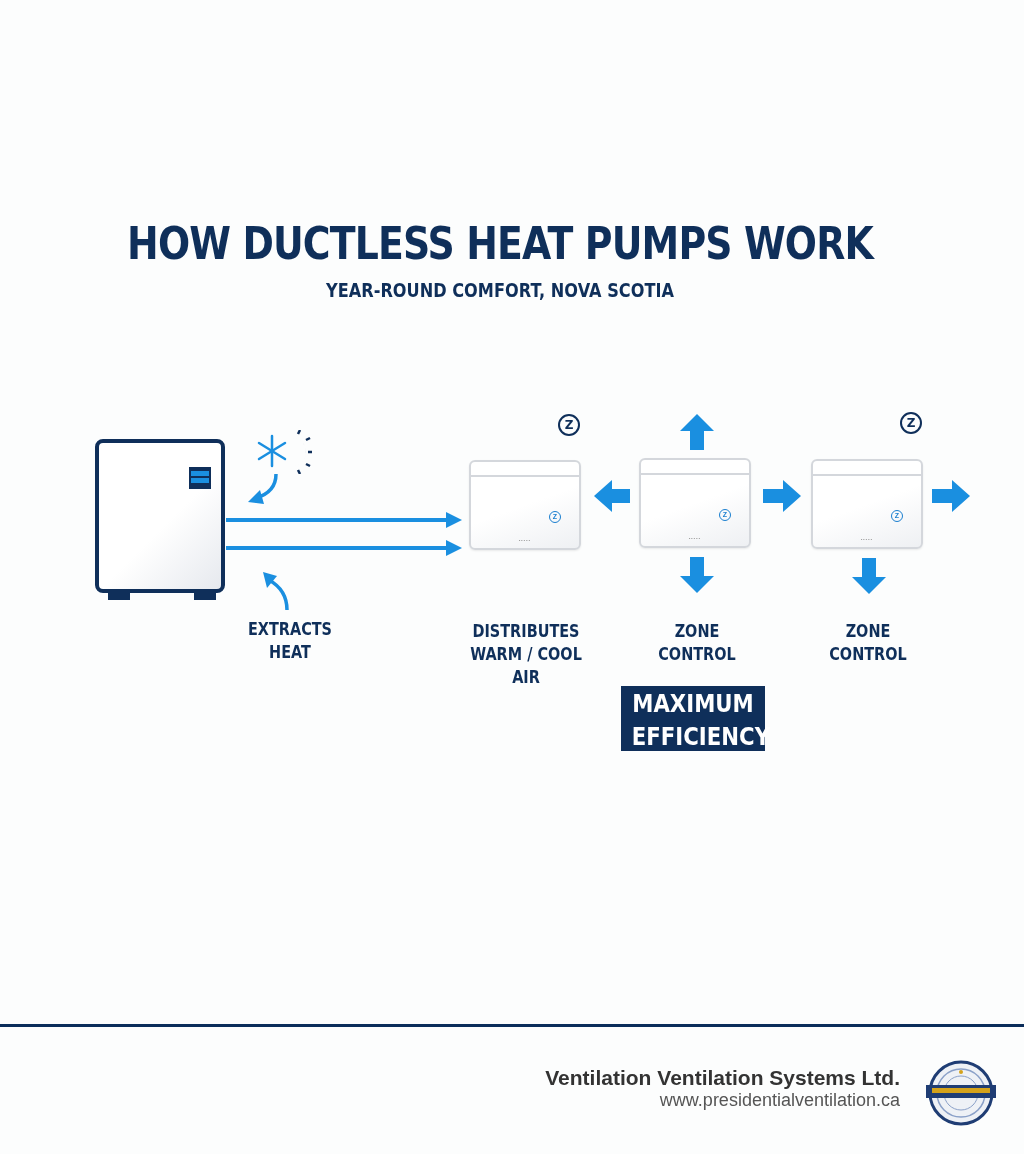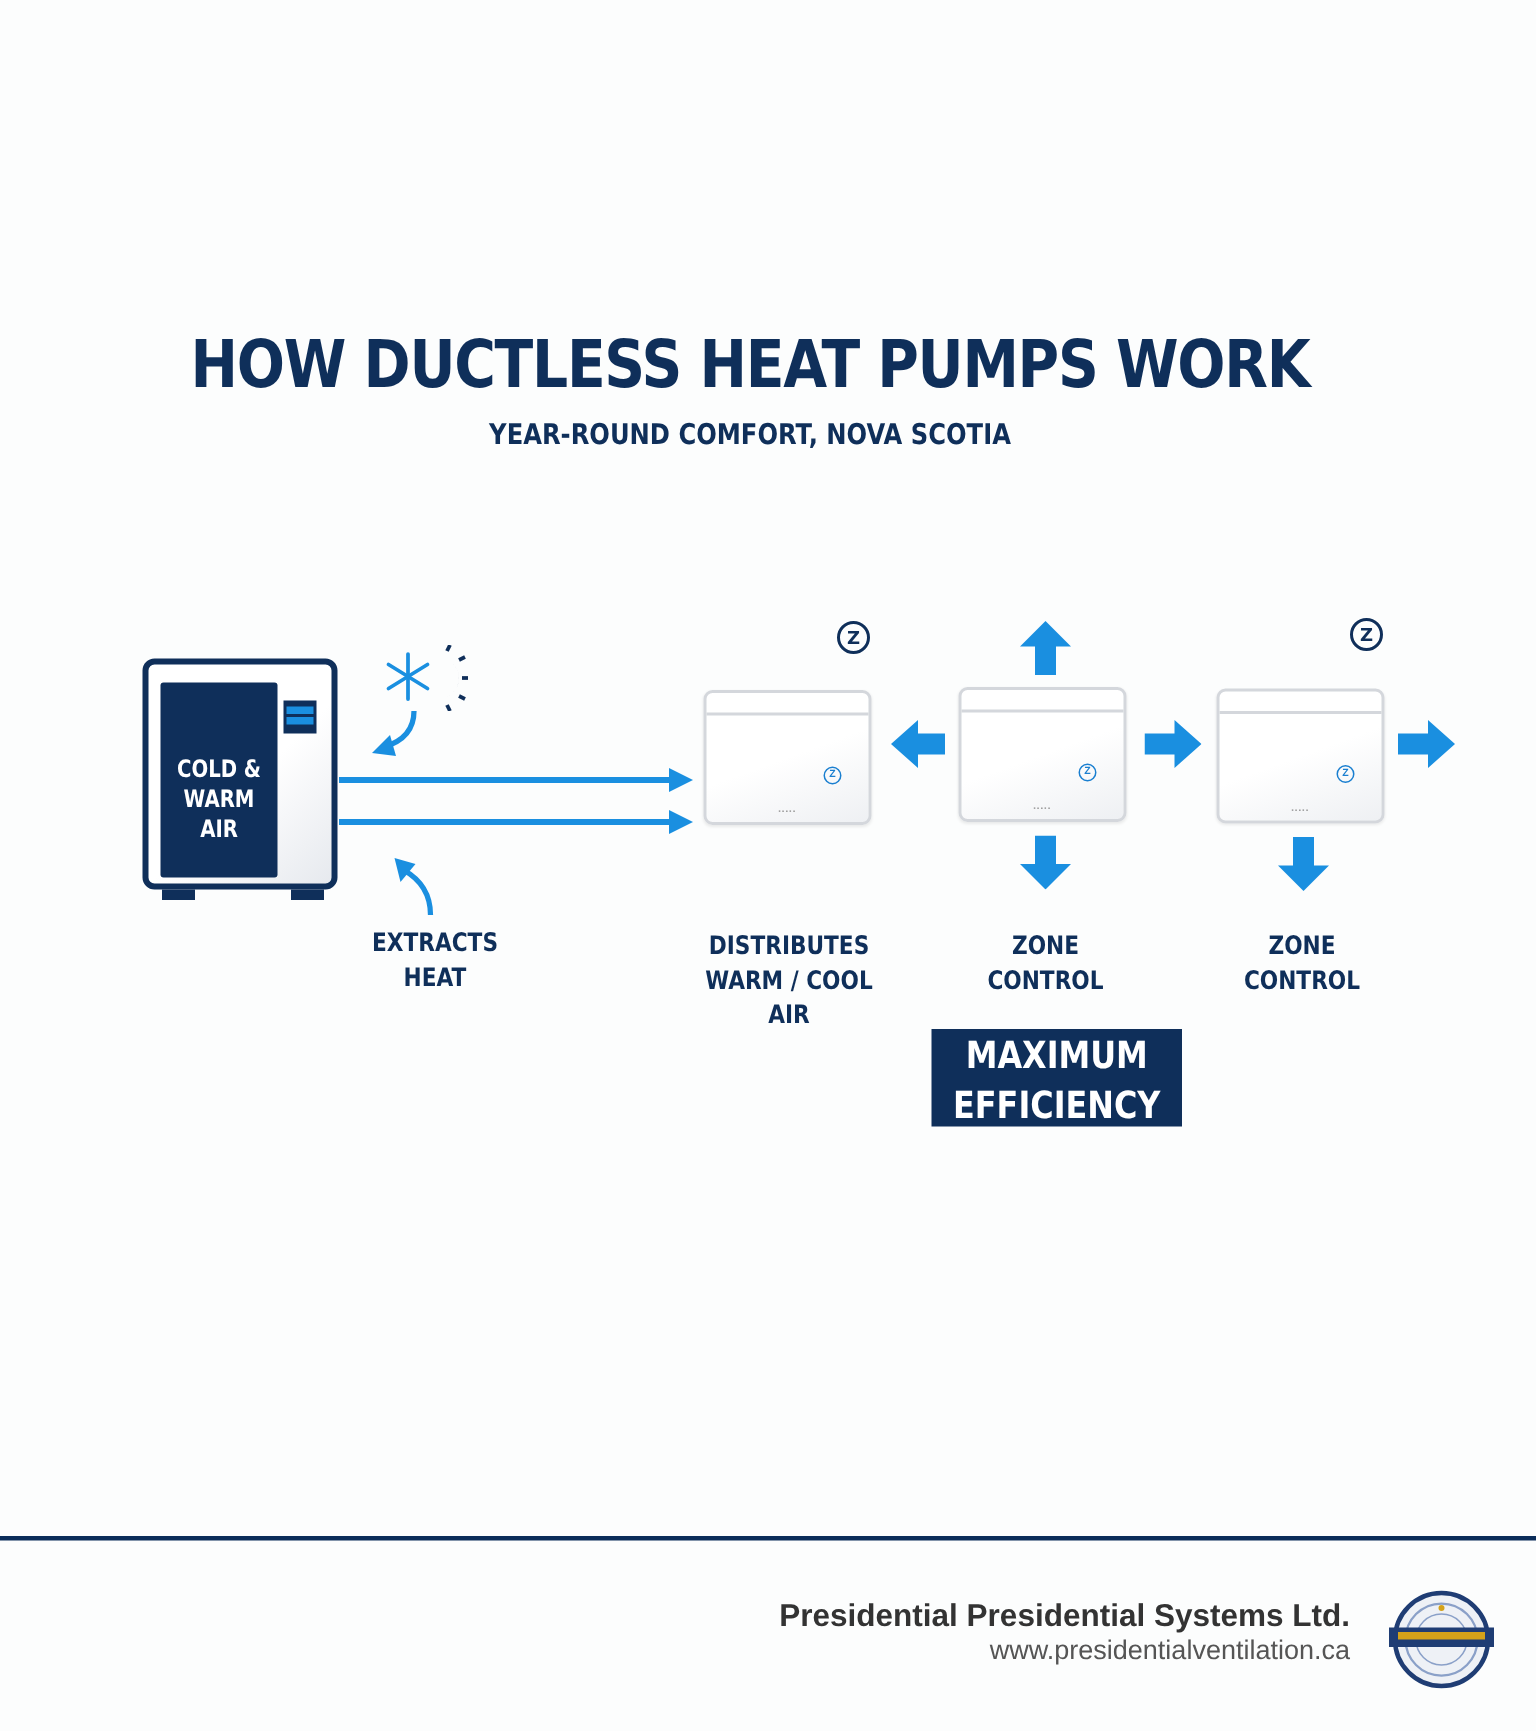--- a/index.html
+++ b/index.html
@@ -15,37 +15,34 @@
   #outdoor .vent{position:absolute;right:10px;top:24px;width:22px;height:22px;background:#0f2f5a;padding:2px;box-sizing:border-box;}
   #outdoor .vent i{display:block;height:5px;background:#1a8fe0;margin:2px 0;}
   .foot{width:22px;height:7px;background:#0f2f5a;top:593px;}
   
   .indoor{width:112px;height:90px;border:2px solid #d4d7dc;border-radius:6px;background:linear-gradient(160deg,#fff 50%,#eef0f3);box-sizing:border-box;box-shadow:0 1px 2px rgba(0,0,0,0.08);}
   .indoor .top{position:absolute;left:0;right:0;top:0;height:13px;border-bottom:2px solid #d4d7dc;}
   .indoor .zlogo{position:absolute;right:18px;top:49px;width:10px;height:10px;border:1.5px solid #1a7fd0;border-radius:50%;font-size:7px;line-height:10px;text-align:center;color:#1a7fd0;font-weight:bold;}
   .indoor .brand{position:absolute;left:0;right:0;bottom:5px;text-align:center;font-size:4px;color:#999;letter-spacing:1px;}
   .zbadge{width:18px;height:18px;border:2px solid #0f2f5a;border-radius:50%;text-align:center;line-height:18px;font-size:12px;font-weight:bold;color:#0f2f5a;font-family:"DejaVu Sans",sans-serif;}
   .label{font-size:17px;line-height:23px;text-align:center;}
-  #efficiency{left:621px;top:686px;width:167px;height:65px;background:#0f2f5a;}
+  #efficiency{left:621px;top:686px;width:144px;height:65px;background:#0f2f5a;}
   #efficiency span{display:block;color:#fff;font-family:"DejaVu Sans",sans-serif;font-weight:bold;font-size:25px;line-height:31px;text-align:center;margin-top:2px;transform:scaleX(0.85);}
   #divider{left:0;top:1024px;width:1024px;height:3px;background:#0b2d5a;}
   #company{right:124px;top:1066px;font-size:21px;font-weight:bold;color:#333;text-align:right;}
   #website{right:124px;top:1090px;font-size:18px;color:#555;}
   #logo{left:924px;top:1060px;width:74px;height:66px;}
 </style>
 </head>
 <body>
 
 <div class="abs cond" id="title">HOW DUCTLESS HEAT PUMPS WORK</div>
 <div class="abs cond" id="subtitle">YEAR-ROUND COMFORT, NOVA SCOTIA</div>
 
 <div class="abs" id="outdoor">
-  <div class="panel">
-    <span>COLD &amp; WARM AIR</span>
-  </div>
   <div class="vent">
       <i></i>
       <i></i>
     </div>
 </div>
 <div class="abs foot" style="left:108px"></div>
 <div class="abs foot" style="left:194px"></div>
 
 <svg class="abs" style="left:254px;top:430px" width="60" height="44">
   <g stroke="#1a8fe0" stroke-width="2.5" stroke-linecap="round">
@@ -122,21 +119,21 @@
   <polygon points="38,16 20,0 20,9 0,9 0,23 20,23 20,32" fill="#1a8fe0"></polygon>
 </svg>
 <div class="abs cond label" style="left:808px;top:620px;width:120px;transform:scaleX(0.85)">ZONE CONTROL</div>
 
 <div class="abs" id="efficiency">
   <span>MAXIMUM</span>
   <span>EFFICIENCY</span>
 </div>
 
 <div class="abs" id="divider"></div>
-<div class="abs" id="company">Presidential Presidential Systems Ltd.</div>
+<div class="abs" id="company">Ventilation Ventilation Systems Ltd.</div>
 <div class="abs" id="website">www.presidentialventilation.ca</div>
 <svg class="abs" id="logo" viewBox="0 0 74 66">
   <circle cx="37" cy="33" r="31" fill="#eef1f6" stroke="#1f3d74" stroke-width="3"></circle>
   <circle cx="37" cy="33" r="24" fill="none" stroke="#8aa0c8" stroke-width="1.5"></circle>
   <circle cx="37" cy="33" r="17" fill="none" stroke="#8aa0c8" stroke-width="1"></circle>
   <rect x="2" y="25" width="70" height="13" fill="#1f3d74"></rect>
   <rect x="8" y="28" width="58" height="5" fill="#d4a21a"></rect>
   <circle cx="37" cy="12" r="2" fill="#d4a21a"></circle>
 </svg>
 

